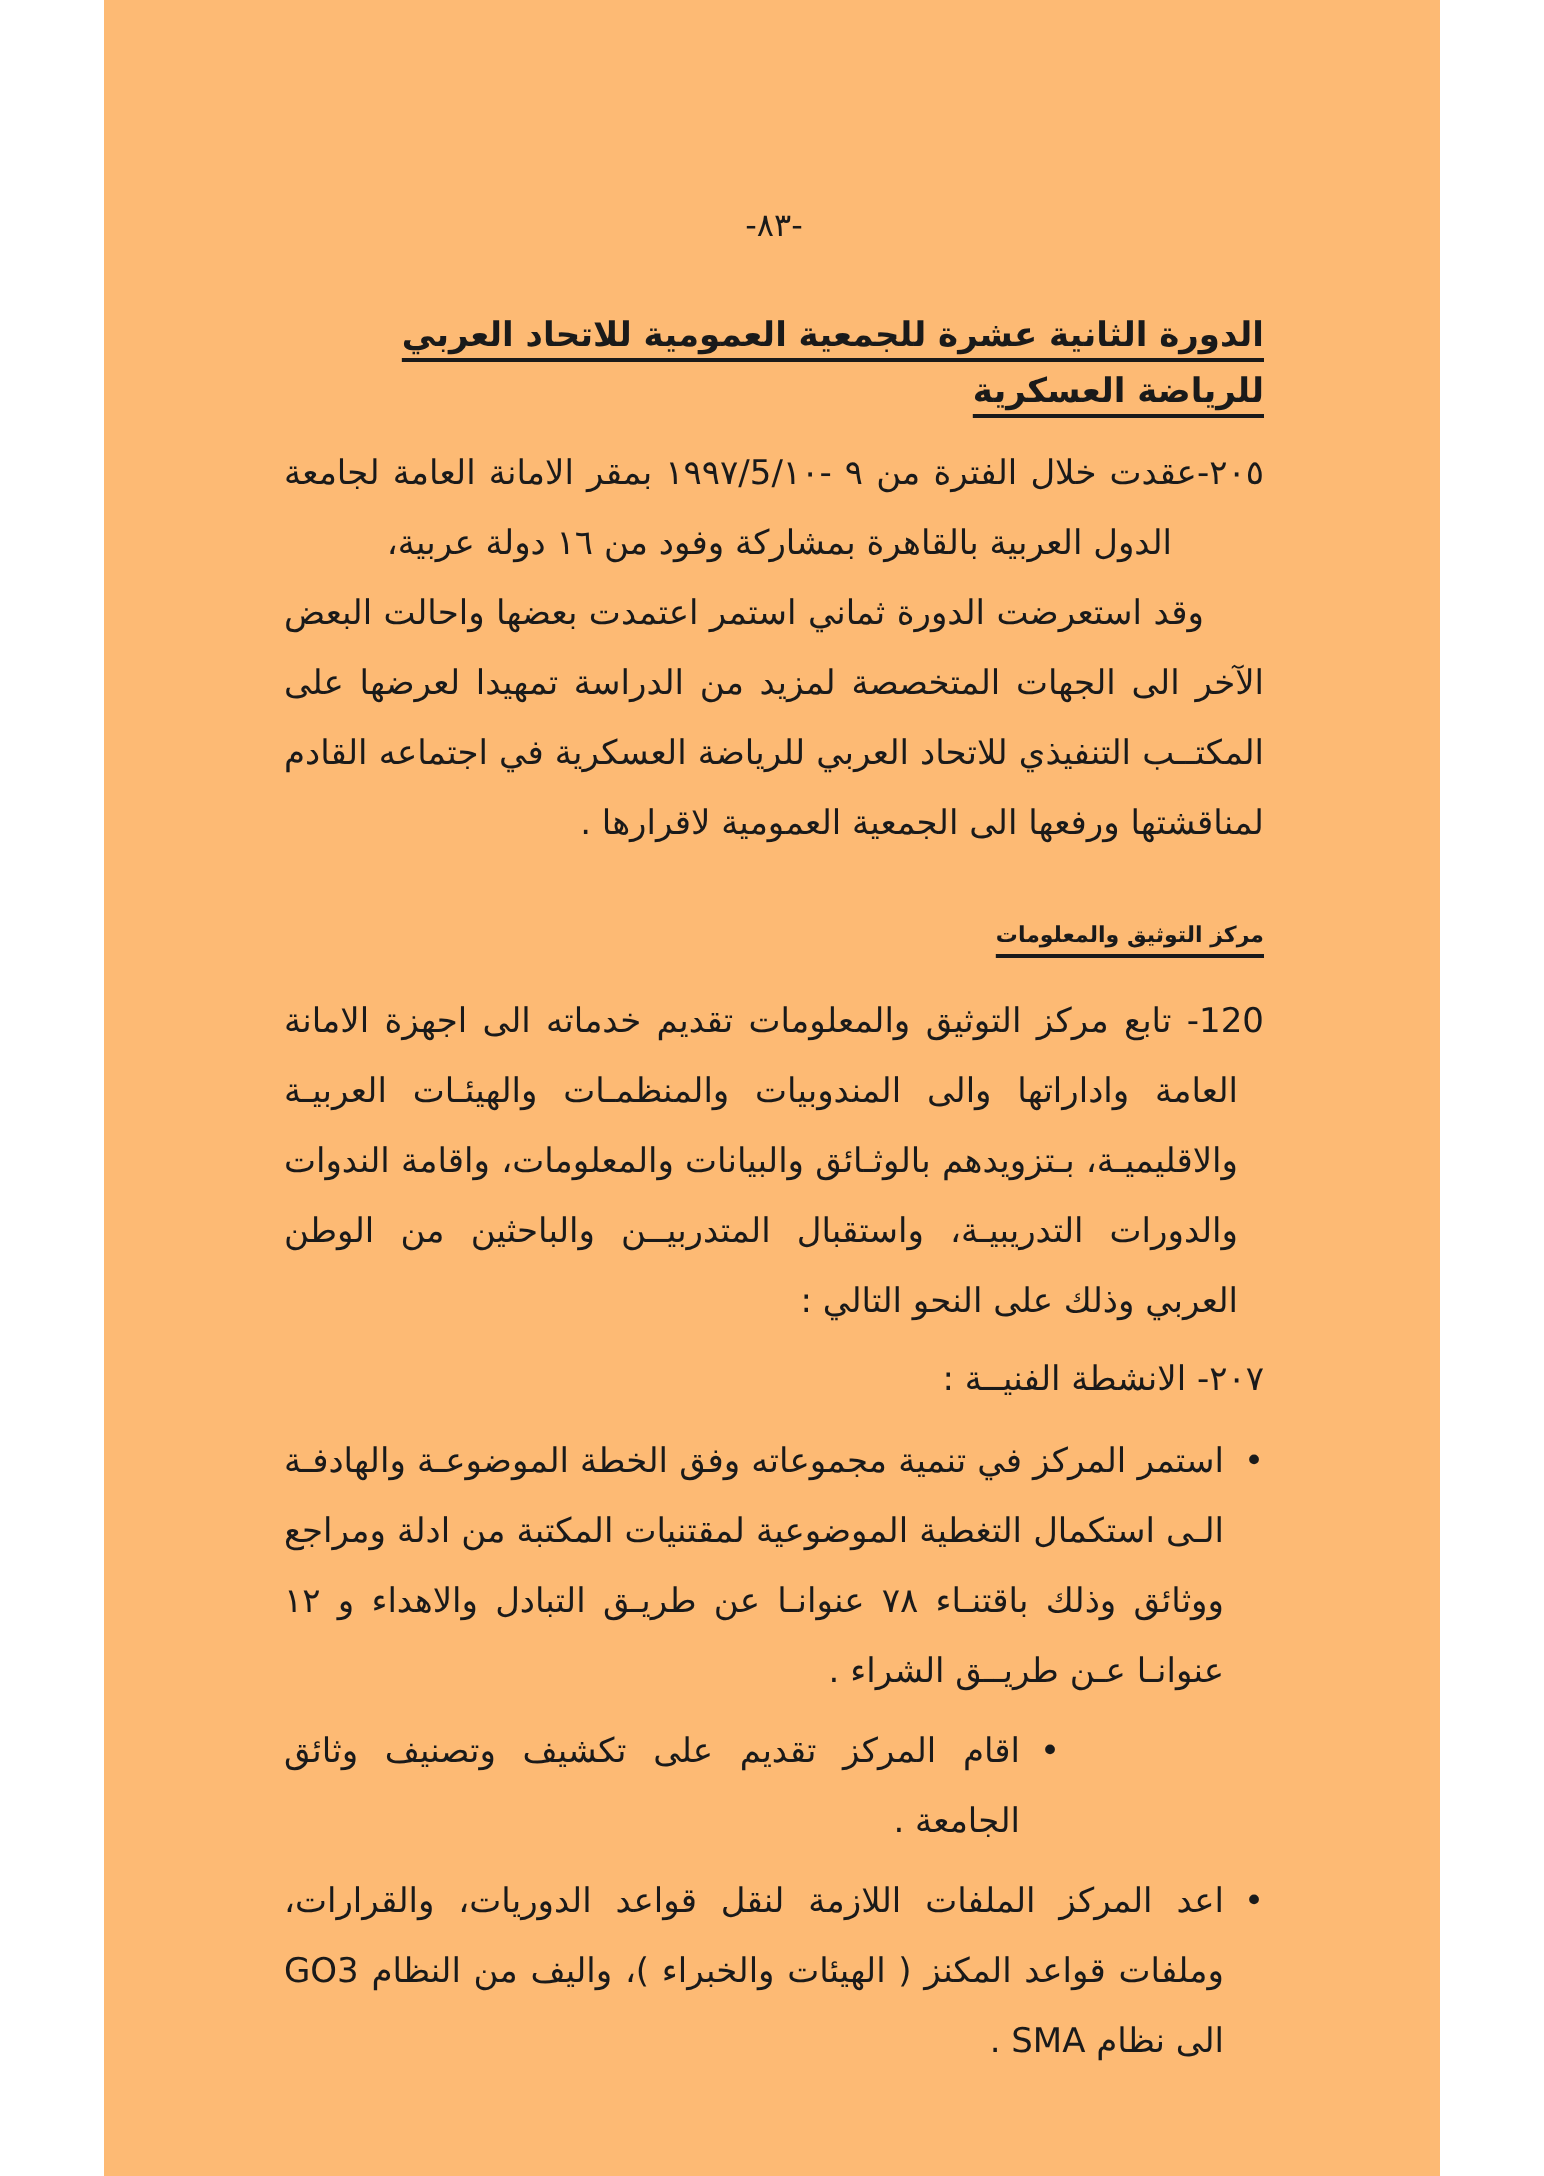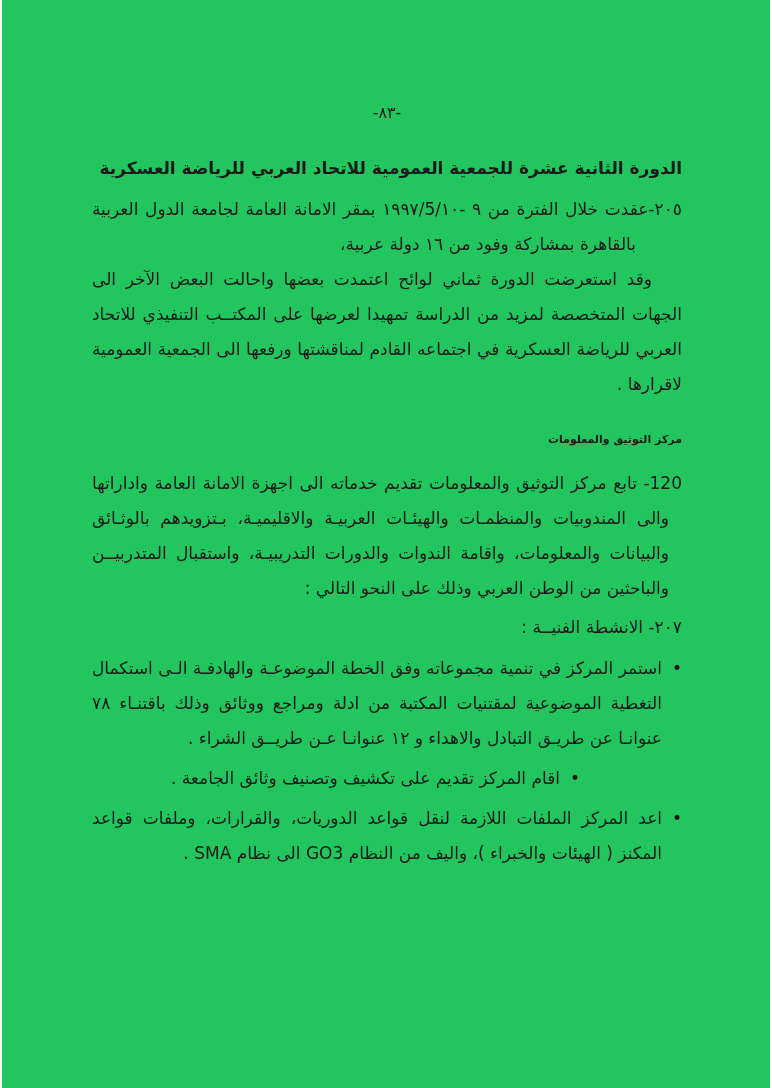--- a/index.html
+++ b/index.html
@@ -1,23 +1,23 @@
 <!DOCTYPE html>
 <html lang="ar"><head>
 <meta charset="utf-8">
 <style>
   * { margin: 0; padding: 0; box-sizing: border-box; }
   html, body { background: #ffffff; }
   body { margin: 0; }
 
   .page {
-    width: 768px;
+    width: 668px;
     height: 1088px;
     margin: 0 auto;
-    background: #22c55e;
+    background: #fdba74;
     color: #1a1a1a;
     direction: rtl;
     font-family: "DejaVu Sans", sans-serif;
     font-size: 17px;
     line-height: 35px;
     padding: 102px 88px 0 90px;
     overflow: hidden;
     position: relative;
   }
 
@@ -31,20 +31,21 @@
 
   .doc-title {
     font-size: 17px;
     font-weight: 700;
     line-height: 28px;
     text-align: right;
     margin-bottom: 10px;
   }
 
   .underlined {
+    text-decoration: underline;
     text-decoration-thickness: 1.5px;
     text-underline-offset: 6px;
   }
 
   .para { text-align: justify; text-justify: inter-word; }
 
   
   .hang-205 { padding-right: 46px; text-indent: -46px; }
 
   
@@ -87,21 +88,21 @@
 <div class="page">
 
   <div class="page-number">-٨٣-</div>
 
   <h1 class="doc-title">
     <span class="underlined">الدورة الثانية عشرة للجمعية العمومية للاتحاد العربي للرياضة العسكرية</span>
   </h1>
 
   <p class="para hang-205">٢٠٥-عقدت خلال الفترة من ٩ -١٩٩٧/5/١٠ بمقر الامانة العامة لجامعة الدول العربية بالقاهرة بمشاركة وفود من ١٦ دولة عربية،</p>
 
-  <p class="para indent-first">وقد استعرضت الدورة ثماني لوائح اعتمدت بعضها واحالت البعض الآخر الى الجهات المتخصصة لمزيد من الدراسة تمهيدا لعرضها على المكتــب التنفيذي للاتحاد العربي للرياضة العسكرية في اجتماعه القادم لمناقشتها ورفعها الى الجمعية العمومية لاقرارها .</p>
+  <p class="para indent-first">وقد استعرضت الدورة ثماني استمر اعتمدت بعضها واحالت البعض الآخر الى الجهات المتخصصة لمزيد من الدراسة تمهيدا لعرضها على المكتــب التنفيذي للاتحاد العربي للرياضة العسكرية في اجتماعه القادم لمناقشتها ورفعها الى الجمعية العمومية لاقرارها .</p>
 
   <h2 class="section-heading">
     <span class="underlined">مركز التوثيق والمعلومات</span>
   </h2>
 
   <p class="para hang-206">120- تابع مركز التوثيق والمعلومات تقديم خدماته الى اجهزة الامانة العامة واداراتها والى المندوبيات والمنظمـات والهيئـات العربيـة والاقليميـة، بـتزويدهم بالوثـائق والبيانات والمعلومات، واقامة الندوات والدورات التدريبيـة، واستقبال المتدربيــن والباحثين من الوطن العربي وذلك على النحو التالي :</p>
 
   <p class="para p207">٢٠٧- الانشطة الفنيــة :</p>
 
   <div class="bullets">

